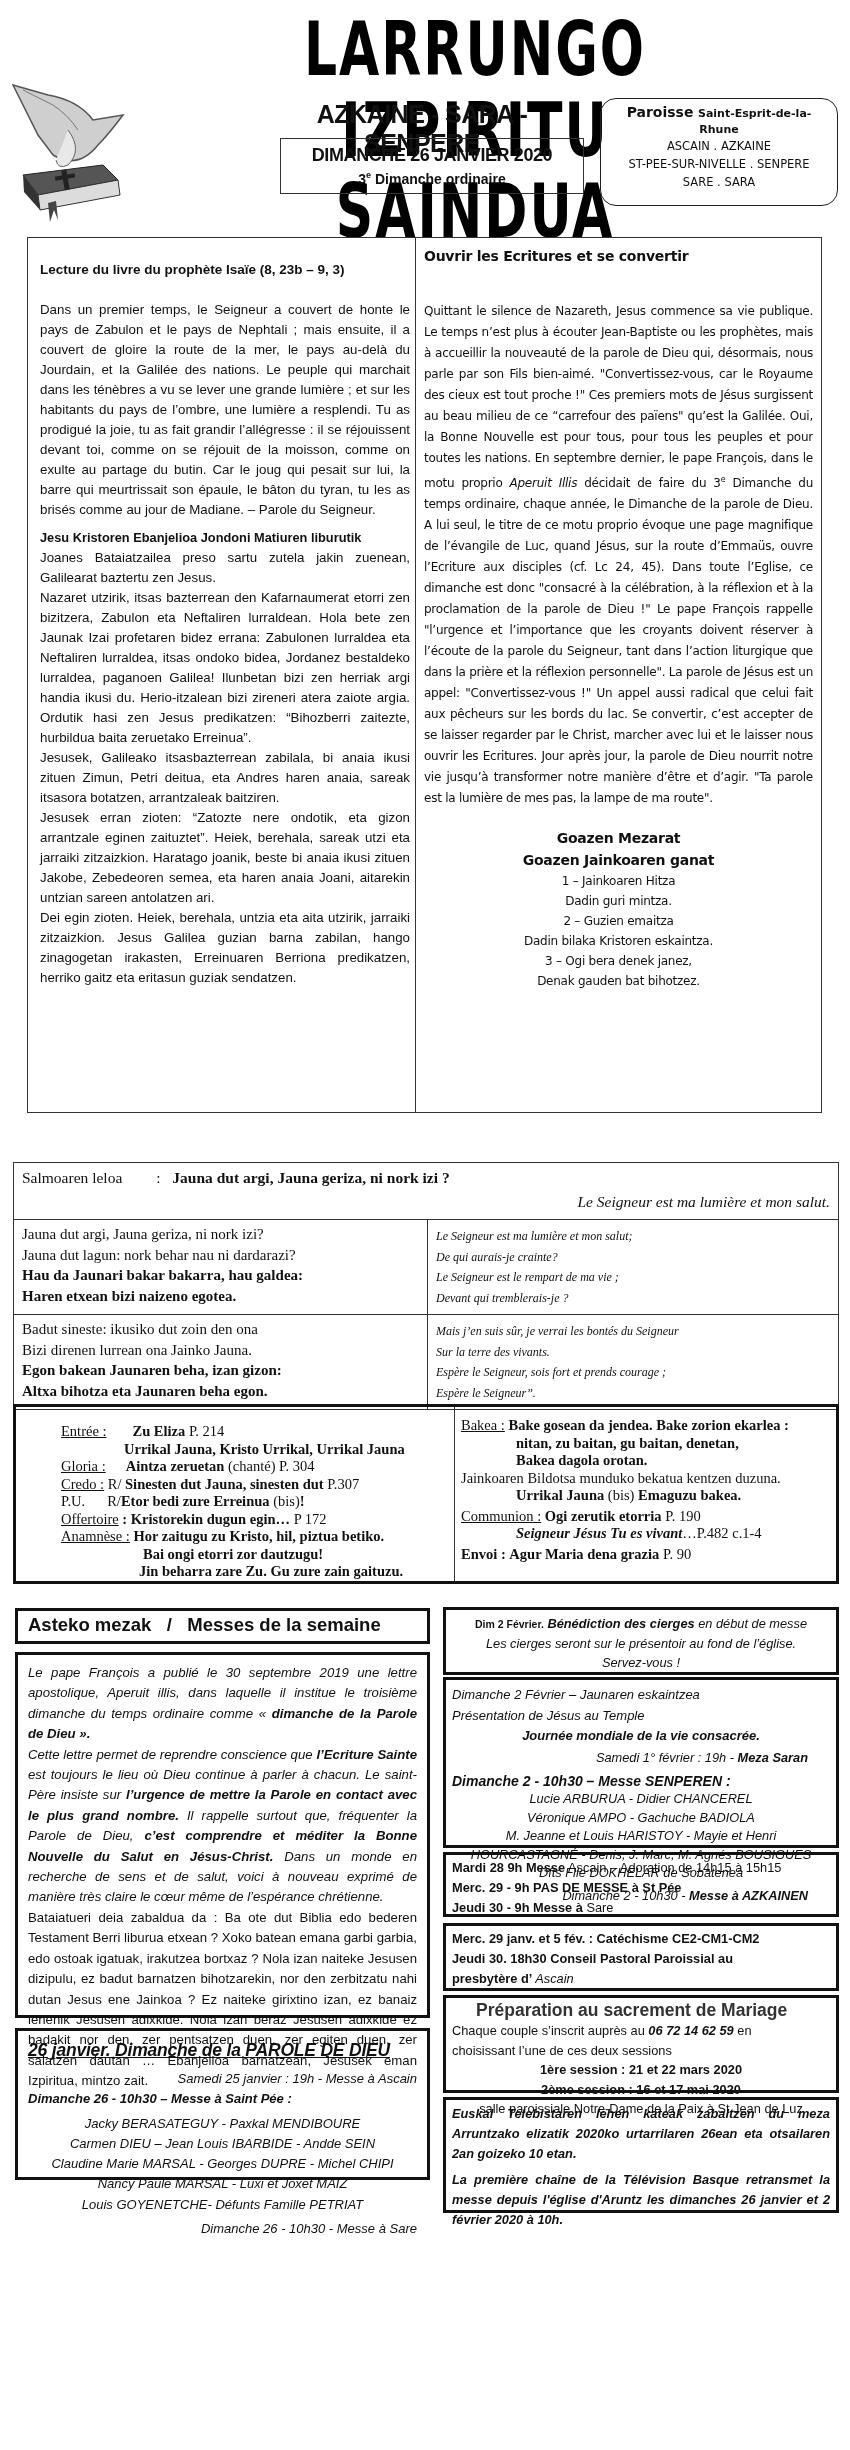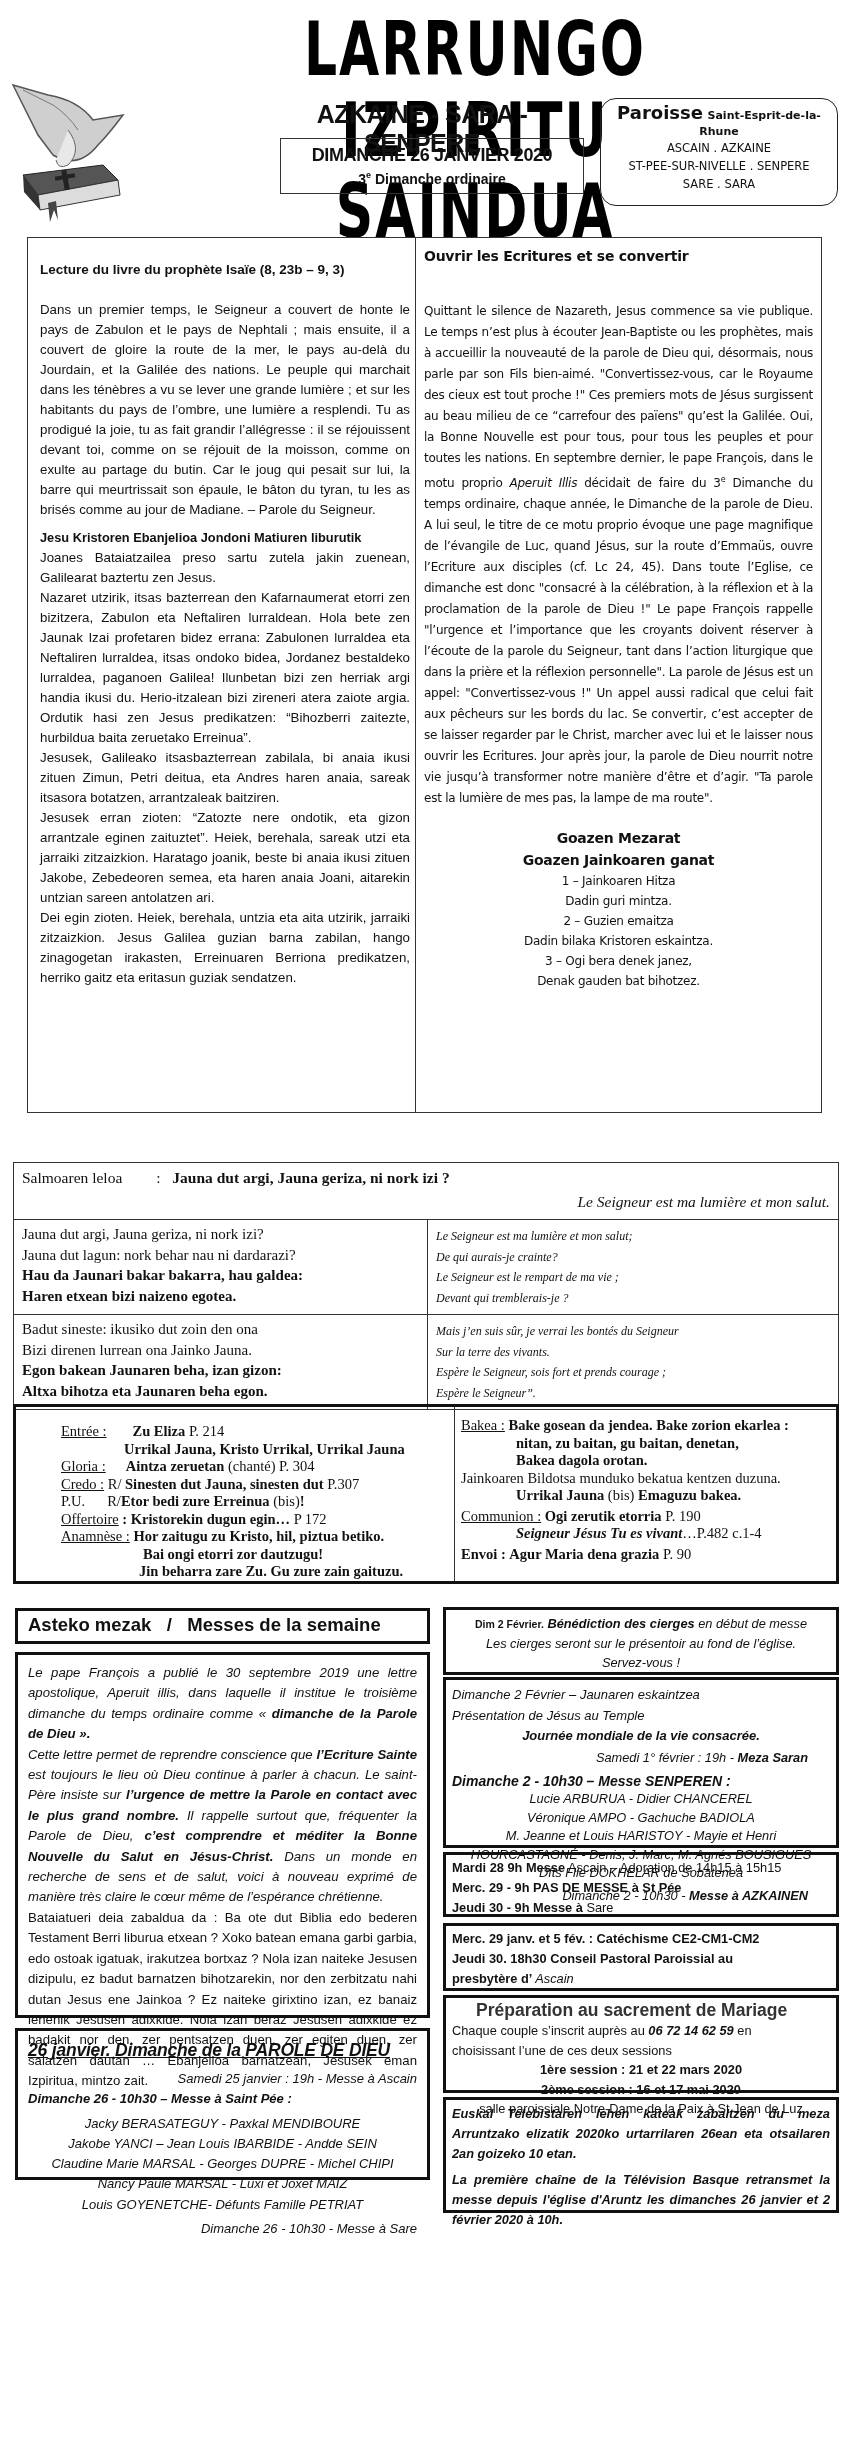--- a/index.html
+++ b/index.html
@@ -107,21 +107,21 @@
     <path d="M40 143 L42 162 L46 150 L50 160 L48 141" fill="#444"></path>
   </svg>
 </div>
 <div class="abs masthead">LARRUNGO IZPIRITU SAINDUA</div>
 <div class="abs subhead">AZKAINE - SARA - SENPERE</div>
 <div class="abs datebox">
   <div class="d1">DIMANCHE 26 JANVIER 2020</div>
   <div class="d2"><span>3</span><sup style="font-size:9px">e</sup><span> Dimanche ordinaire</span></div>
 </div>
 <div class="abs parishbox">
-  <div class="p1"><span style="font-size:18px">Paroisse</span> <span>Saint-Esprit-de-la-</span><br><span>Rhune</span></div>
+  <div class="p1"><span style="font-size:14px">Paroisse</span> <span>Saint-Esprit-de-la-</span><br><span>Rhune</span></div>
   <div>ASCAIN . AZKAINE</div>
   <div>ST-PEE-SUR-NIVELLE . SENPERE</div>
   <div>SARE . SARA</div>
 </div>
 
 <div class="abs readings">
   <div class="col-left">
     <div class="lect-title">Lecture du livre du prophète Isaïe (8, 23b – 9, 3)</div>
     <p>Dans un premier temps, le Seigneur a couvert de honte le pays de Zabulon et le pays de Nephtali ; mais ensuite, il a couvert de gloire la route de la mer, le pays au-delà du Jourdain, et la Galilée des nations. Le peuple qui marchait dans les ténèbres a vu se lever une grande lumière ; et sur les habitants du pays de l’ombre, une lumière a resplendi. Tu as prodigué la joie, tu as fait grandir l’allégresse : il se réjouissent devant toi, comme on se réjouit de la moisson, comme on exulte au partage du butin. Car le joug qui pesait sur lui, la barre qui meurtrissait son épaule, le bâton du tyran, tu les as brisés comme au jour de Madiane. – Parole du Seigneur.</p>
     <div class="gospel-title">Jesu Kristoren Ebanjelioa Jondoni Matiuren liburutik</div>
@@ -211,21 +211,21 @@
 <div class="abs box semaine" style="white-space:pre">Asteko mezak   /   Messes de la semaine</div>
 <div class="abs box pape">
   <p class="it"><span>Le pape François a publié le 30 septembre 2019 une lettre apostolique, Aperuit illis, dans laquelle il institue le troisième dimanche du temps ordinaire comme « </span><b>dimanche de la Parole de Dieu ».</b><br><span>Cette lettre permet de reprendre conscience que </span><b>l’Ecriture Sainte</b><span> est toujours le lieu où Dieu continue à parler à chacun. Le saint-Père insiste sur </span><b>l’urgence de mettre la Parole en contact avec le plus grand nombre.</b><span> Il rappelle surtout que, fréquenter la Parole de Dieu, </span><b>c’est comprendre et méditer la Bonne Nouvelle du Salut en Jésus-Christ.</b><span> Dans un monde en recherche de sens et de salut, voici à nouveau exprimé de manière très claire le cœur même de l’espérance chrétienne.</span></p>
   <p>Bataiatueri deia zabaldua da : Ba ote dut Biblia edo bederen Testament Berri liburua etxean ? Xoko batean emana garbi garbia, edo ostoak igatuak, irakutzea bortxaz ? Nola izan naiteke Jesusen dizipulu, ez badut barnatzen bihotzarekin, nor den zerbitzatu nahi dutan Jesus ene Jainkoa ? Ez naiteke girixtino izan, ez banaiz lehenik Jesusen adixkide. Nola izan beraz Jesusen adixkide ez badakit nor den, zer pentsatzen duen, zer egiten duen, zer salatzen dautan … Ebanjelioa barnatzean, Jesusek eman Izpiritua, mintzo zait.</p>
 </div>
 <div class="abs box parole">
   <div class="pt">26 janvier. Dimanche de la PAROLE DE DIEU</div>
   <div class="r">Samedi 25 janvier : 19h - Messe à Ascain</div>
   <div class="bi">Dimanche 26 - 10h30 – Messe à Saint Pée :</div>
   <div class="c" style="margin-top:4px">Jacky BERASATEGUY - Paxkal MENDIBOURE</div>
-  <div class="c">Jakobe YANCI – Jean Louis IBARBIDE - Andde SEIN</div>
+  <div class="c">Carmen DIEU – Jean Louis IBARBIDE - Andde SEIN</div>
   <div class="c">Claudine Marie MARSAL  - Georges DUPRE - Michel CHIPI</div>
   <div class="c">Nancy Paule MARSAL - Luxi et Joxet MAÏZ</div>
   <div class="c">Louis GOYENETCHE- Défunts Famille PETRIAT</div>
   <div class="r" style="margin-top:4px">Dimanche 26 - 10h30 - Messe à Sare</div>
 </div>
 
 <div class="abs box rbox cierges">
   <div><span class="sm">Dim 2 Février.</span><b> Bénédiction des cierges</b><span> en début de messe</span></div>
   <div>Les cierges seront sur le présentoir au fond de l’église.</div>
   <div>Servez-vous !</div>

